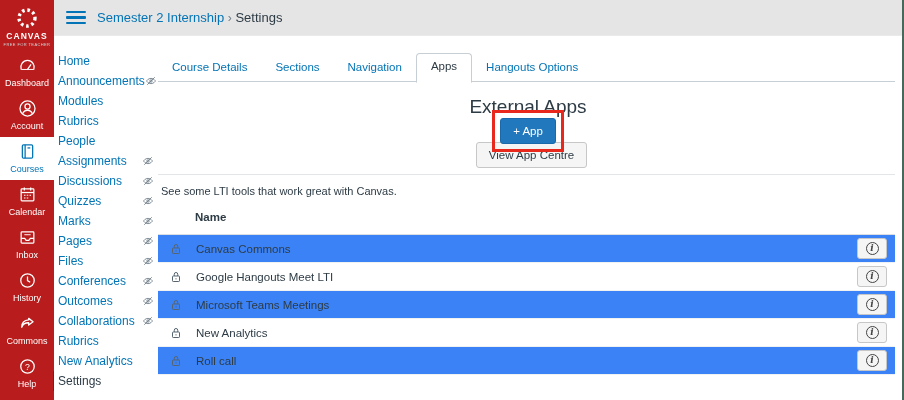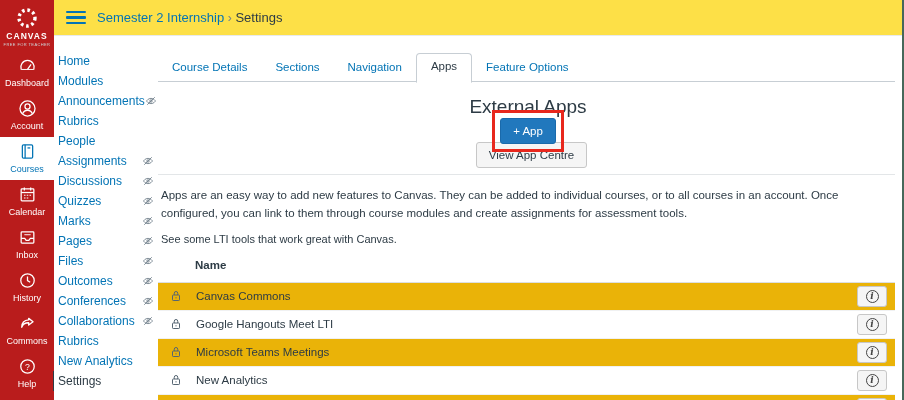--- a/index.html
+++ b/index.html
@@ -14,21 +14,21 @@
   .logo-block svg { display:block; margin: 0 auto; }
   .logo-title { font-size: 8.5px; font-weight: bold; letter-spacing: 1px; margin-top: 1px; }
   .logo-sub { font-size: 4px; letter-spacing: .4px; color: #cfd6da; margin-top: 1px; }
   .gnav-item { display: flex; flex-direction: column; align-items: center; padding: 5px 0 6px; cursor: pointer; color: #fff; }
   .gnav-item svg { display: block; }
   .gnav-label { font-size: 9px; margin-top: 3px; }
   .gnav-item.active { background: #fff; color: #0374b5; }
 
   
   .main-wrap { flex: 1; display: flex; flex-direction: column; min-width: 0; }
-  .top-bar { height: 36px; flex-shrink: 0; border-bottom: 1px solid #e8eaec; display: flex; align-items: center; padding-left: 12px; gap: 11px; background: #fde047; }
+  .top-bar { height: 36px; flex-shrink: 0; border-bottom: 1px solid #e8eaec; display: flex; align-items: center; padding-left: 12px; gap: 11px; background: #e5e5e5; }
   .hamburger { width: 20px; display: flex; flex-direction: column; gap: 3px; cursor: pointer; }
   .hamburger span { height: 2.5px; background: #0374b5; border-radius: 1px; }
   .crumb { font-size: 13px; }
   .crumb-link { color: #0374b5; cursor: pointer; }
   .crumb-sep { color: #73818c; font-size: 12px; }
   .crumb-current { color: #2d3b45; }
 
   .body-wrap { flex: 1; display: flex; min-height: 0; }
 
   
@@ -51,21 +51,21 @@
   .btn { font-size: 11.5px; border-radius: 3px; padding: 6px 12px; cursor: pointer; border: 1px solid transparent; font-family: inherit; }
   .btn-primary { background: #2178bd; color: #fff; border-color: #1a6aab; }
   .btn-secondary { background: #f5f5f5; color: #2d3b45; border-color: #c7c7c7; margin-left: 7px; }
 
   .desc { margin-top: 12px; font-size: 11.5px; line-height: 1.55; color: #2d3b45; padding-left: 3px; }
   .lti-note { margin-top: 10px; font-size: 11px; color: #2d3b45; padding-left: 3px; }
 
   .apps-table { margin-top: 12px; }
   .table-head { font-size: 11.5px; font-weight: bold; color: #2d3b45; padding: 2px 0 11px 37px; border-bottom: 1px solid #dcdfe1; }
   .app-row { display: flex; align-items: center; height: 28px; padding: 0 8px 0 12px; background: #fff; border-bottom: 1px solid #f0f1f2; }
-  .app-row.alt { background: #eab308; }
+  .app-row.alt { background: #3b82f6; }
   .lock { display: flex; margin-right: 14px; }
   .app-name { font-size: 11.5px; color: #2d3b45; }
   .info-btn { margin-left: auto; width: 30px; height: 21px; display: flex; align-items: center; justify-content: center; background: #f5f5f5; border: 1px solid #c7c7c7; border-radius: 3px; cursor: pointer; }
   .info-glyph { width: 13px; height: 13px; border: 1px solid #444; border-radius: 50%; display: flex; align-items: center; justify-content: center; font: italic bold 9px "DejaVu Serif", serif; color: #444; padding-bottom: 1px; }
 </style>
 </head>
 <body>
 
 <div class="app">
 
@@ -182,33 +182,33 @@
       </div>
     </header>
 
     <div class="body-wrap">
 
       <nav class="course-nav">
         <div class="cnav-item">
             <span>Home</span>
           </div>
         <div class="cnav-item">
+            <span>Announcements</span>
+            <span class="eye">
+              <svg width="12" height="12" viewBox="0 0 24 24" fill="none" stroke="#73818c" stroke-width="1.8">
+                <path d="M3 12s3.4-5.3 9-5.3S21 12 21 12s-3.4 5.3-9 5.3S3 12 3 12z"></path>
+                <circle cx="12" cy="12" r="2.4"></circle>
+                <line x1="4.5" y1="19.5" x2="19.5" y2="4.5"></line>
+              </svg>
+            </span>
+          </div>
+        <div class="cnav-item">
             <span>Modules</span>
           </div>
         <div class="cnav-item">
-            <span>Announcements</span>
-            <span class="eye">
-              <svg width="12" height="12" viewBox="0 0 24 24" fill="none" stroke="#73818c" stroke-width="1.8">
-                <path d="M3 12s3.4-5.3 9-5.3S21 12 21 12s-3.4 5.3-9 5.3S3 12 3 12z"></path>
-                <circle cx="12" cy="12" r="2.4"></circle>
-                <line x1="4.5" y1="19.5" x2="19.5" y2="4.5"></line>
-              </svg>
-            </span>
-          </div>
-        <div class="cnav-item">
             <span>Rubrics</span>
           </div>
         <div class="cnav-item">
             <span>People</span>
           </div>
         <div class="cnav-item">
             <span>Assignments</span>
             <span class="eye">
               <svg width="12" height="12" viewBox="0 0 24 24" fill="none" stroke="#73818c" stroke-width="1.8">
                 <path d="M3 12s3.4-5.3 9-5.3S21 12 21 12s-3.4 5.3-9 5.3S3 12 3 12z"></path>
@@ -261,31 +261,31 @@
             <span>Files</span>
             <span class="eye">
               <svg width="12" height="12" viewBox="0 0 24 24" fill="none" stroke="#73818c" stroke-width="1.8">
                 <path d="M3 12s3.4-5.3 9-5.3S21 12 21 12s-3.4 5.3-9 5.3S3 12 3 12z"></path>
                 <circle cx="12" cy="12" r="2.4"></circle>
                 <line x1="4.5" y1="19.5" x2="19.5" y2="4.5"></line>
               </svg>
             </span>
           </div>
         <div class="cnav-item">
+            <span>Conferences</span>
+            <span class="eye">
+              <svg width="12" height="12" viewBox="0 0 24 24" fill="none" stroke="#73818c" stroke-width="1.8">
+                <path d="M3 12s3.4-5.3 9-5.3S21 12 21 12s-3.4 5.3-9 5.3S3 12 3 12z"></path>
+                <circle cx="12" cy="12" r="2.4"></circle>
+                <line x1="4.5" y1="19.5" x2="19.5" y2="4.5"></line>
+              </svg>
+            </span>
+          </div>
+        <div class="cnav-item">
             <span>Outcomes</span>
-            <span class="eye">
-              <svg width="12" height="12" viewBox="0 0 24 24" fill="none" stroke="#73818c" stroke-width="1.8">
-                <path d="M3 12s3.4-5.3 9-5.3S21 12 21 12s-3.4 5.3-9 5.3S3 12 3 12z"></path>
-                <circle cx="12" cy="12" r="2.4"></circle>
-                <line x1="4.5" y1="19.5" x2="19.5" y2="4.5"></line>
-              </svg>
-            </span>
-          </div>
-        <div class="cnav-item">
-            <span>Conferences</span>
             <span class="eye">
               <svg width="12" height="12" viewBox="0 0 24 24" fill="none" stroke="#73818c" stroke-width="1.8">
                 <path d="M3 12s3.4-5.3 9-5.3S21 12 21 12s-3.4 5.3-9 5.3S3 12 3 12z"></path>
                 <circle cx="12" cy="12" r="2.4"></circle>
                 <line x1="4.5" y1="19.5" x2="19.5" y2="4.5"></line>
               </svg>
             </span>
           </div>
         <div class="cnav-item">
             <span>Collaborations</span>
@@ -308,33 +308,32 @@
           </div>
       </nav>
 
       <main class="content">
 
         <div class="tabs">
           <div class="tab">Course Details</div>
           <div class="tab">Sections</div>
           <div class="tab">Navigation</div>
           <div class="tab active">Apps</div>
-          <div class="tab">Feature Options</div>
+          <div class="tab">Hangouts Options</div>
         </div>
 
         <div class="heading-row">
           <h2 class="page-title">External Apps</h2>
           <div class="heading-spacer"></div>
           <div class="red-ann">
             <button class="btn btn-primary">+ App</button>
           </div>
           <button class="btn btn-secondary">View App Centre</button>
         </div>
 
-        <p class="desc">Apps are an easy way to add new features to Canvas. They can be added to individual courses, or to all courses in an account. Once configured, you can link to them through course modules and create assignments for assessment tools.</p>
         <p class="lti-note">See some LTI tools that work great with Canvas.</p>
 
         <div class="apps-table">
           <div class="table-head">Name</div>
 
           <div class="app-row alt">
             <span class="lock">
                 <svg width="12" height="14" viewBox="0 0 24 26" fill="none" stroke="#556572" stroke-width="2">
                   <rect x="5" y="11" width="14" height="11" rx="1.5"></rect>
                   <path d="M8.5 11V7.5a3.5 3.5 0 0 1 7 0V11"></path>

